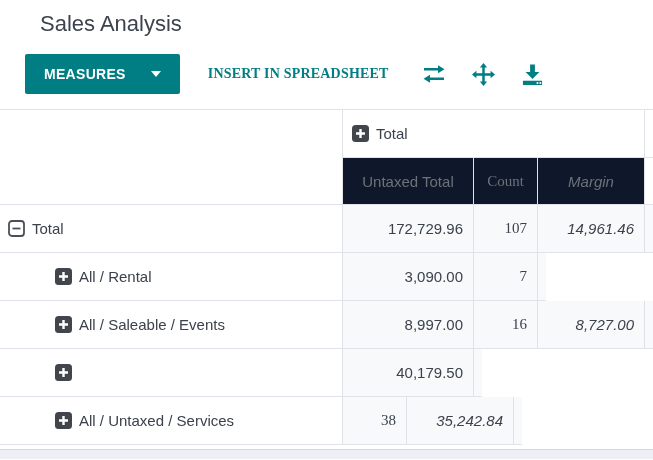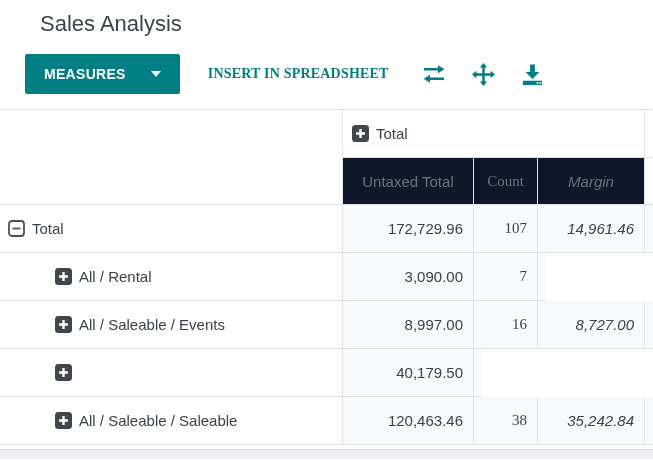--- a/index.html
+++ b/index.html
@@ -158,21 +158,21 @@
       <svg class="toggle" viewBox="0 0 17 17">
           <rect width="17" height="17" rx="3.5" fill="#41464d"></rect>
           <path d="M8.5 4 V13 M4 8.5 H13" stroke="#ffffff" stroke-width="2.4"></path>
         </svg>
     </div>
     <div class="row-label indent-1">
       <svg class="toggle" viewBox="0 0 17 17">
           <rect width="17" height="17" rx="3.5" fill="#41464d"></rect>
           <path d="M8.5 4 V13 M4 8.5 H13" stroke="#ffffff" stroke-width="2.4"></path>
         </svg>
-      <span>All / Saleable / Saleable</span>
+      <span>All / Untaxed / Services</span>
     </div>
   </div>
 
   <div class="col-right">
     <div class="hrow">
       <div class="colgroup-head">
         <svg class="toggle" viewBox="0 0 17 17">
             <rect width="17" height="17" rx="3.5" fill="#41464d"></rect>
             <path d="M8.5 4 V13 M4 8.5 H13" stroke="#ffffff" stroke-width="2.4"></path>
           </svg>
@@ -202,21 +202,20 @@
       <div class="value-cell w-untaxed">8,997.00</div>
       <div class="value-cell w-count">16</div>
       <div class="value-cell w-margin">8,727.00</div>
       <div class="sliver body"></div>
     </div>
     <div class="vrow">
       <div class="value-cell w-untaxed">40,179.50</div>
       <div class="sliver body"></div>
     </div>
     <div class="vrow">
-      <div class="value-cell w-untaxed">120,463.46</div>
       <div class="value-cell w-count">38</div>
       <div class="value-cell w-margin">35,242.84</div>
       <div class="sliver body"></div>
     </div>
   </div>
 </div>
 
 <div class="bottom-strip"></div>
 
 </body></html>

